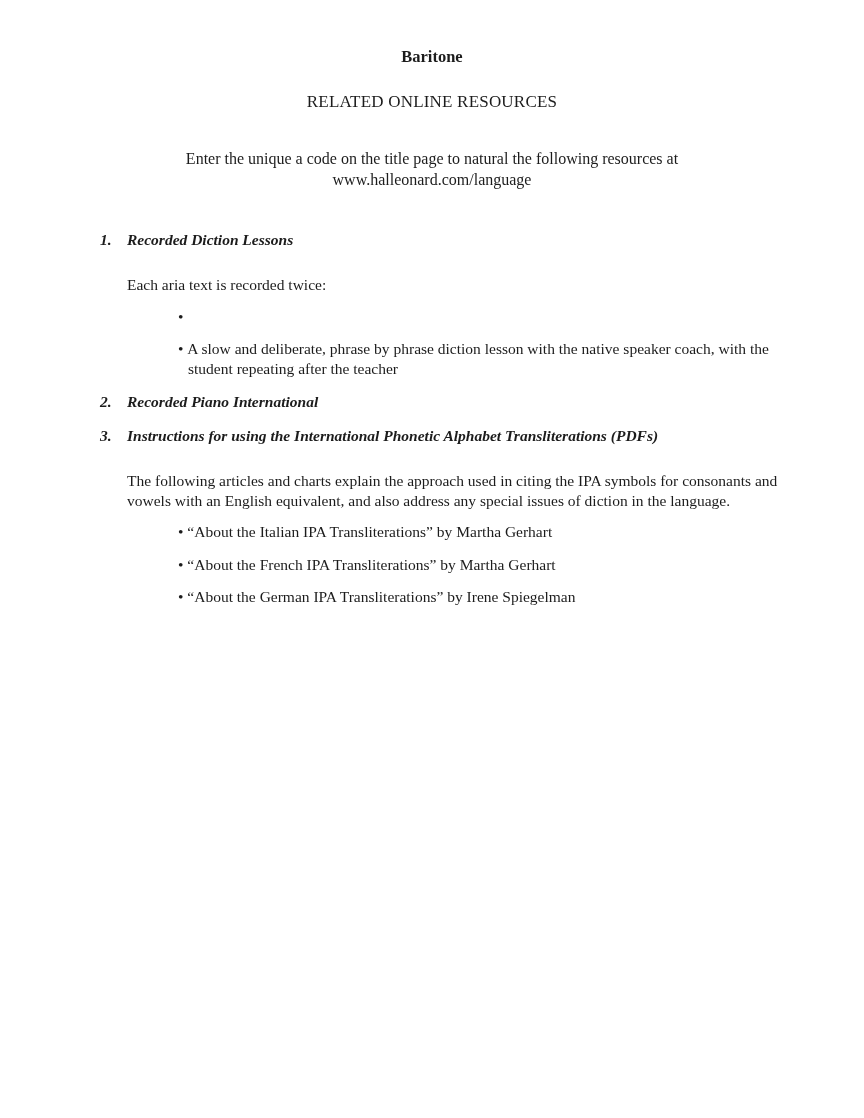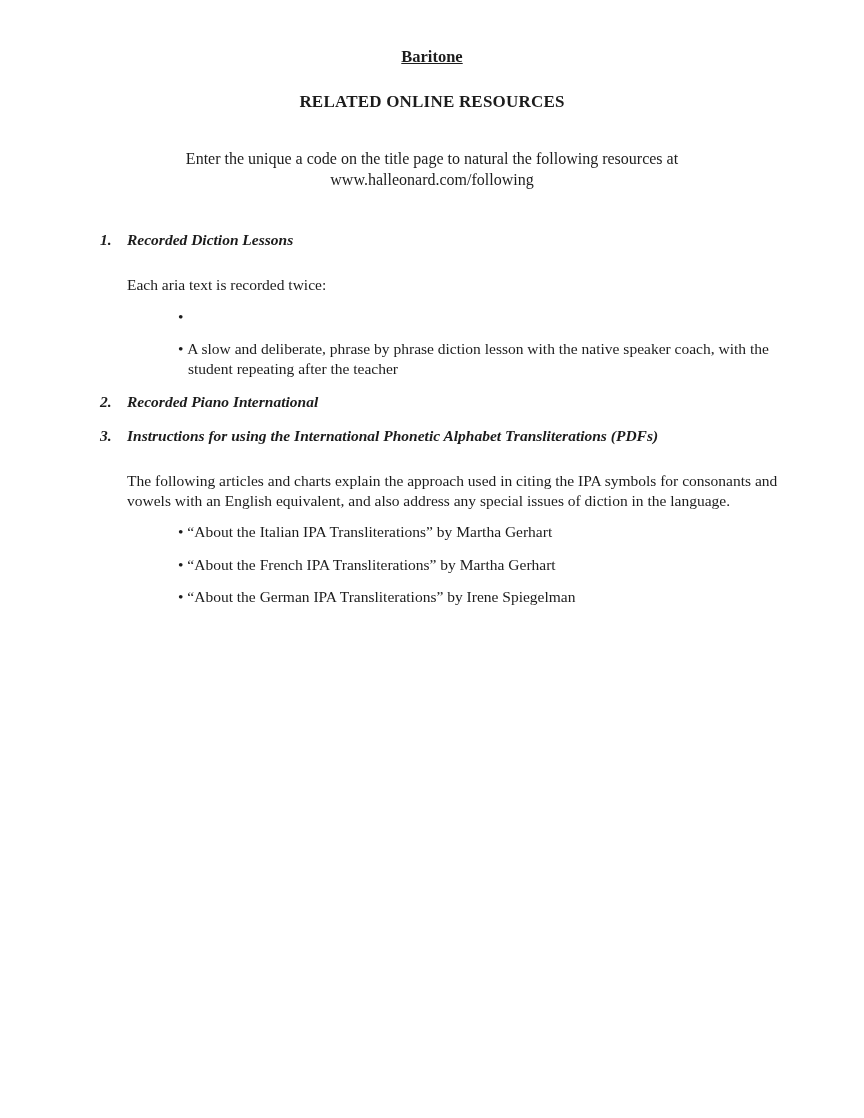--- a/index.html
+++ b/index.html
@@ -13,26 +13,25 @@
   }
   .page { width: 864px; height: 1118px; background: #ffffff; }
 
   
   .doc-header { text-align: center; }
   .doc-title {
     padding-top: 46px;
     font-size: 16.5px;
     font-weight: bold;
     line-height: 21px;
-    text-decoration: underline;
   }
   .doc-heading {
     margin-top: 24px;
     font-size: 17px;
-    font-weight: bold;
+    font-weight: normal;
     letter-spacing: 0.2px;
     line-height: 21px;
   }
   .intro {
     margin-top: 36px;
     font-size: 16px;
     line-height: 21px;
   }
 
   
@@ -71,21 +70,21 @@
 </head>
 <body>
 
 <div class="page">
 
   <header class="doc-header">
     <div class="doc-title">Baritone</div>
     <div class="doc-heading">RELATED ONLINE RESOURCES</div>
     <div class="intro">
       <div>Enter the unique a code on the title page to natural the following resources at</div>
-      <div>www.halleonard.com/following</div>
+      <div>www.halleonard.com/language</div>
     </div>
   </header>
 
   <main class="doc-list">
 
     <section class="list-item">
       <div class="item-head">
         <span class="item-num">1.</span><span class="item-title">Recorded Diction Lessons</span>
       </div>
       <p class="item-body">Each aria text is recorded twice:</p>

